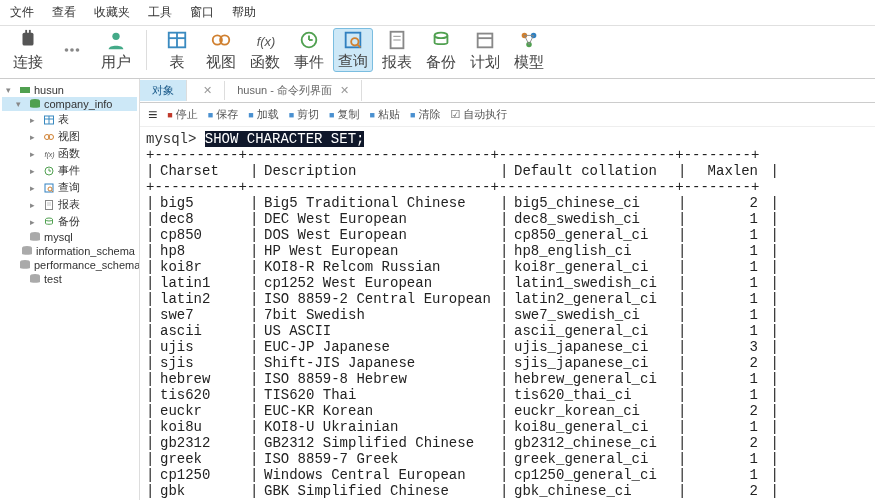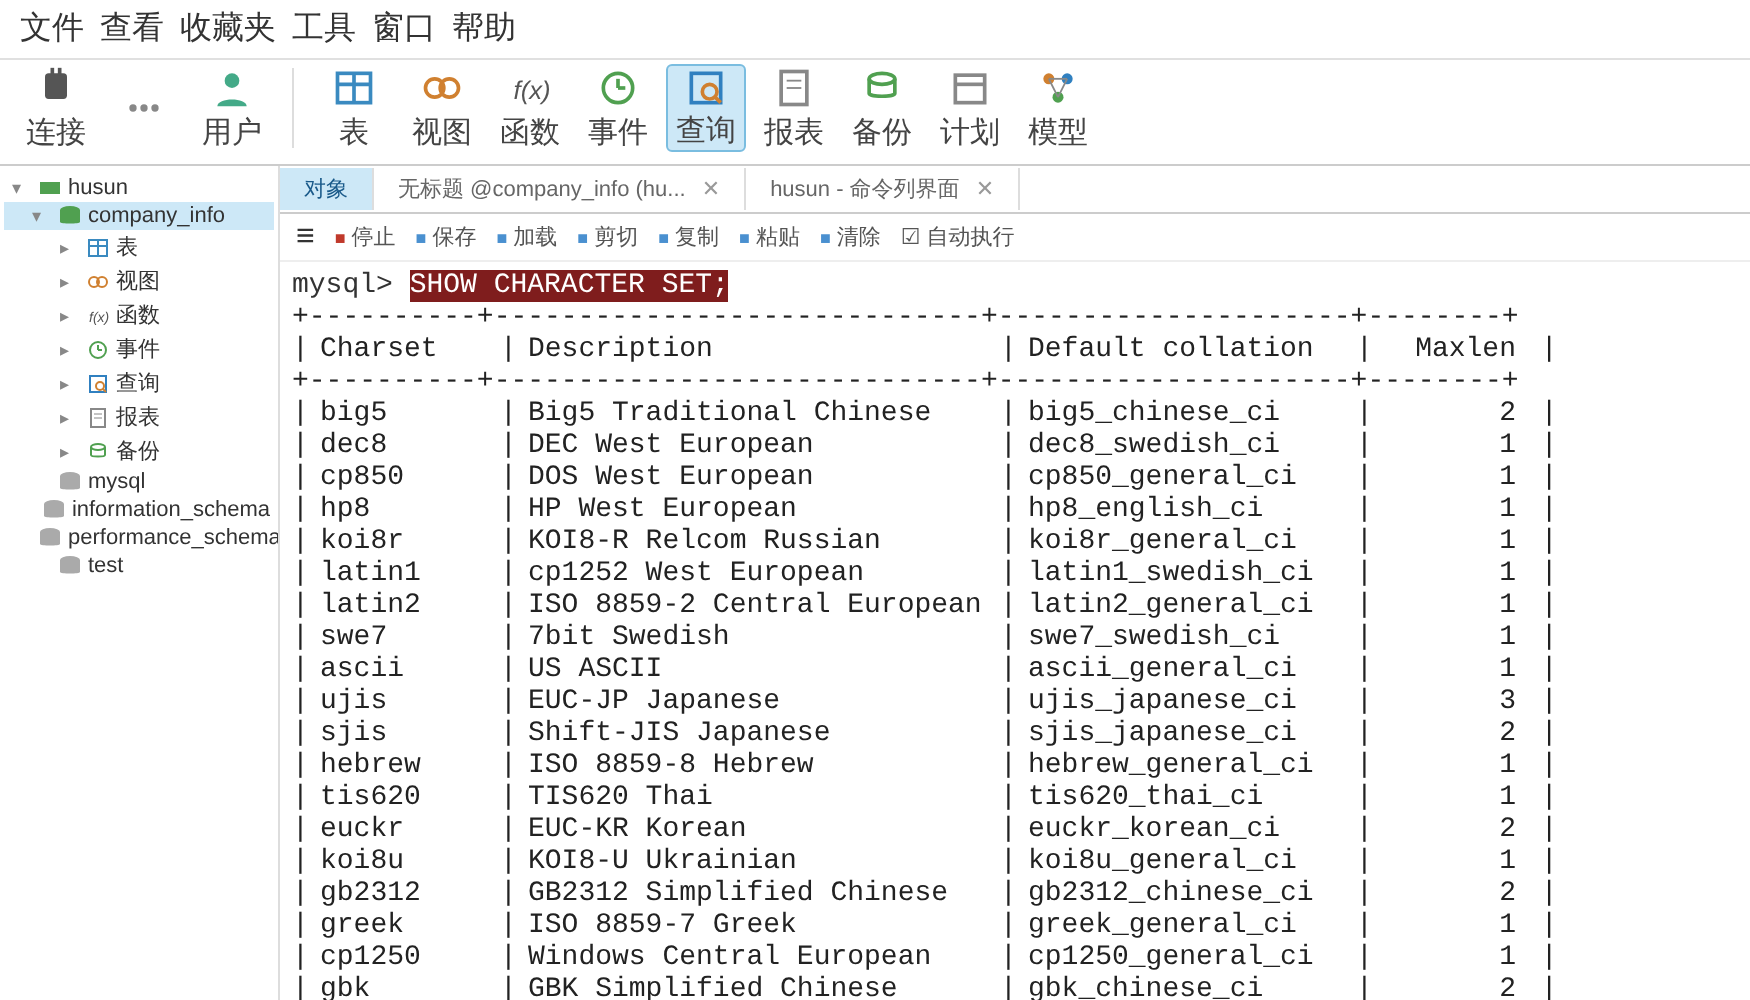--- a/index.html
+++ b/index.html
@@ -1,17 +1,17 @@
 <!DOCTYPE html>
 <html><head>
 <meta charset="utf-8">
 <style>
   * { box-sizing: border-box; margin: 0; padding: 0; }
   body { font-family: "Microsoft YaHei", Arial, sans-serif; font-size: 12px; background: #fff; color: #333; width: 875px; height: 500px; overflow: hidden; }
-  .menubar { display: flex; gap: 8px; padding: 4px 10px; font-size: 16px; border-bottom: 1px solid #e0e0e0; }
+  .menubar { display: flex; gap: 18px; padding: 4px 10px; font-size: 12px; border-bottom: 1px solid #e0e0e0; }
   .menubar span { cursor: default; }
   .toolbar { display: flex; align-items: center; padding: 2px 8px 6px 8px; gap: 4px; border-bottom: 1px solid #ccc; }
   .tool { display: flex; flex-direction: column; align-items: center; justify-content: center; width: 40px; height: 44px; font-size: 11px; cursor: pointer; border-radius: 3px; }
   .tool.active { background: #cde8f7; border: 1px solid #7abde0; }
   .tool .ticon { width: 24px; height: 24px; margin-bottom: 1px; display: flex; align-items: center; justify-content: center; }
   .tool .tlabel { font-size: 15px; color: #444; }
   .sep { width: 1px; height: 40px; background: #ddd; margin: 0 6px; }
   .main { display: flex; height: calc(500px - 68px); }
   .sidebar { width: 140px; border-right: 1px solid #ddd; padding: 4px 2px; font-size: 11px; overflow: hidden; }
   .tree-item { padding: 1px 2px 1px 4px; display: flex; align-items: center; gap: 3px; cursor: pointer; white-space: nowrap; }
@@ -22,21 +22,21 @@
   .indent2 { padding-left: 28px; }
   .content { flex: 1; display: flex; flex-direction: column; overflow: hidden; }
   .tabbar { display: flex; align-items: center; border-bottom: 1px solid #ccc; height: 24px; font-size: 11px; }
   .tab { padding: 3px 12px; border-right: 1px solid #ddd; cursor: pointer; display: flex; align-items: center; gap: 4px; color: #666; text-align: center; }
   .tab.active { background: #cde8f7; color: #1a5a8a; font-weight: 500; }
   .tab .close { color: #999; margin-left: 4px; }
   .edittoolbar { display: flex; align-items: center; gap: 10px; padding: 3px 8px; font-size: 11px; border-bottom: 1px solid #eee; height: 24px; }
   .edittoolbar .ebtn { display: flex; align-items: center; gap: 3px; cursor: pointer; color: #555; }
   .console { flex: 1; padding: 4px 6px; font-family: Consolas, "Courier New", monospace; font-size: 14px; line-height: 16px; color: #222; overflow: hidden; white-space: pre; }
   .prompt { color: #333; }
-  .hl { background: #7f1d1d; color: #fff; }
+  .hl { background: #0f172a; color: #fff; }
   .tblrow { display: flex; }
   .c1 { width: 90px; }
   .c2 { width: 236px; }
   .c3 { width: 164px; }
   .c4 { width: 70px; text-align: right; padding-right: 4px; }
   .pipe { width: 14px; text-align: left; }
 </style>
 </head>
 <body>
 
@@ -304,21 +304,20 @@
         </span>
         <span>test</span>
       </div>
     </div>
   <div class="content">
     <div class="tabbar" id="tabbar">
         <div class="tab active">
           <span>对象</span>
         </div>
         <div class="tab">
-          <span>无标题 @company_info (hu...</span>
           <span class="close">✕</span>
         </div>
         <div class="tab">
           <span>husun - 命令列界面</span>
           <span class="close">✕</span>
         </div>
       </div>
     <div class="edittoolbar" id="editbar">
         <span style="font-size: 16px;">≡</span>
         <div class="ebtn">

